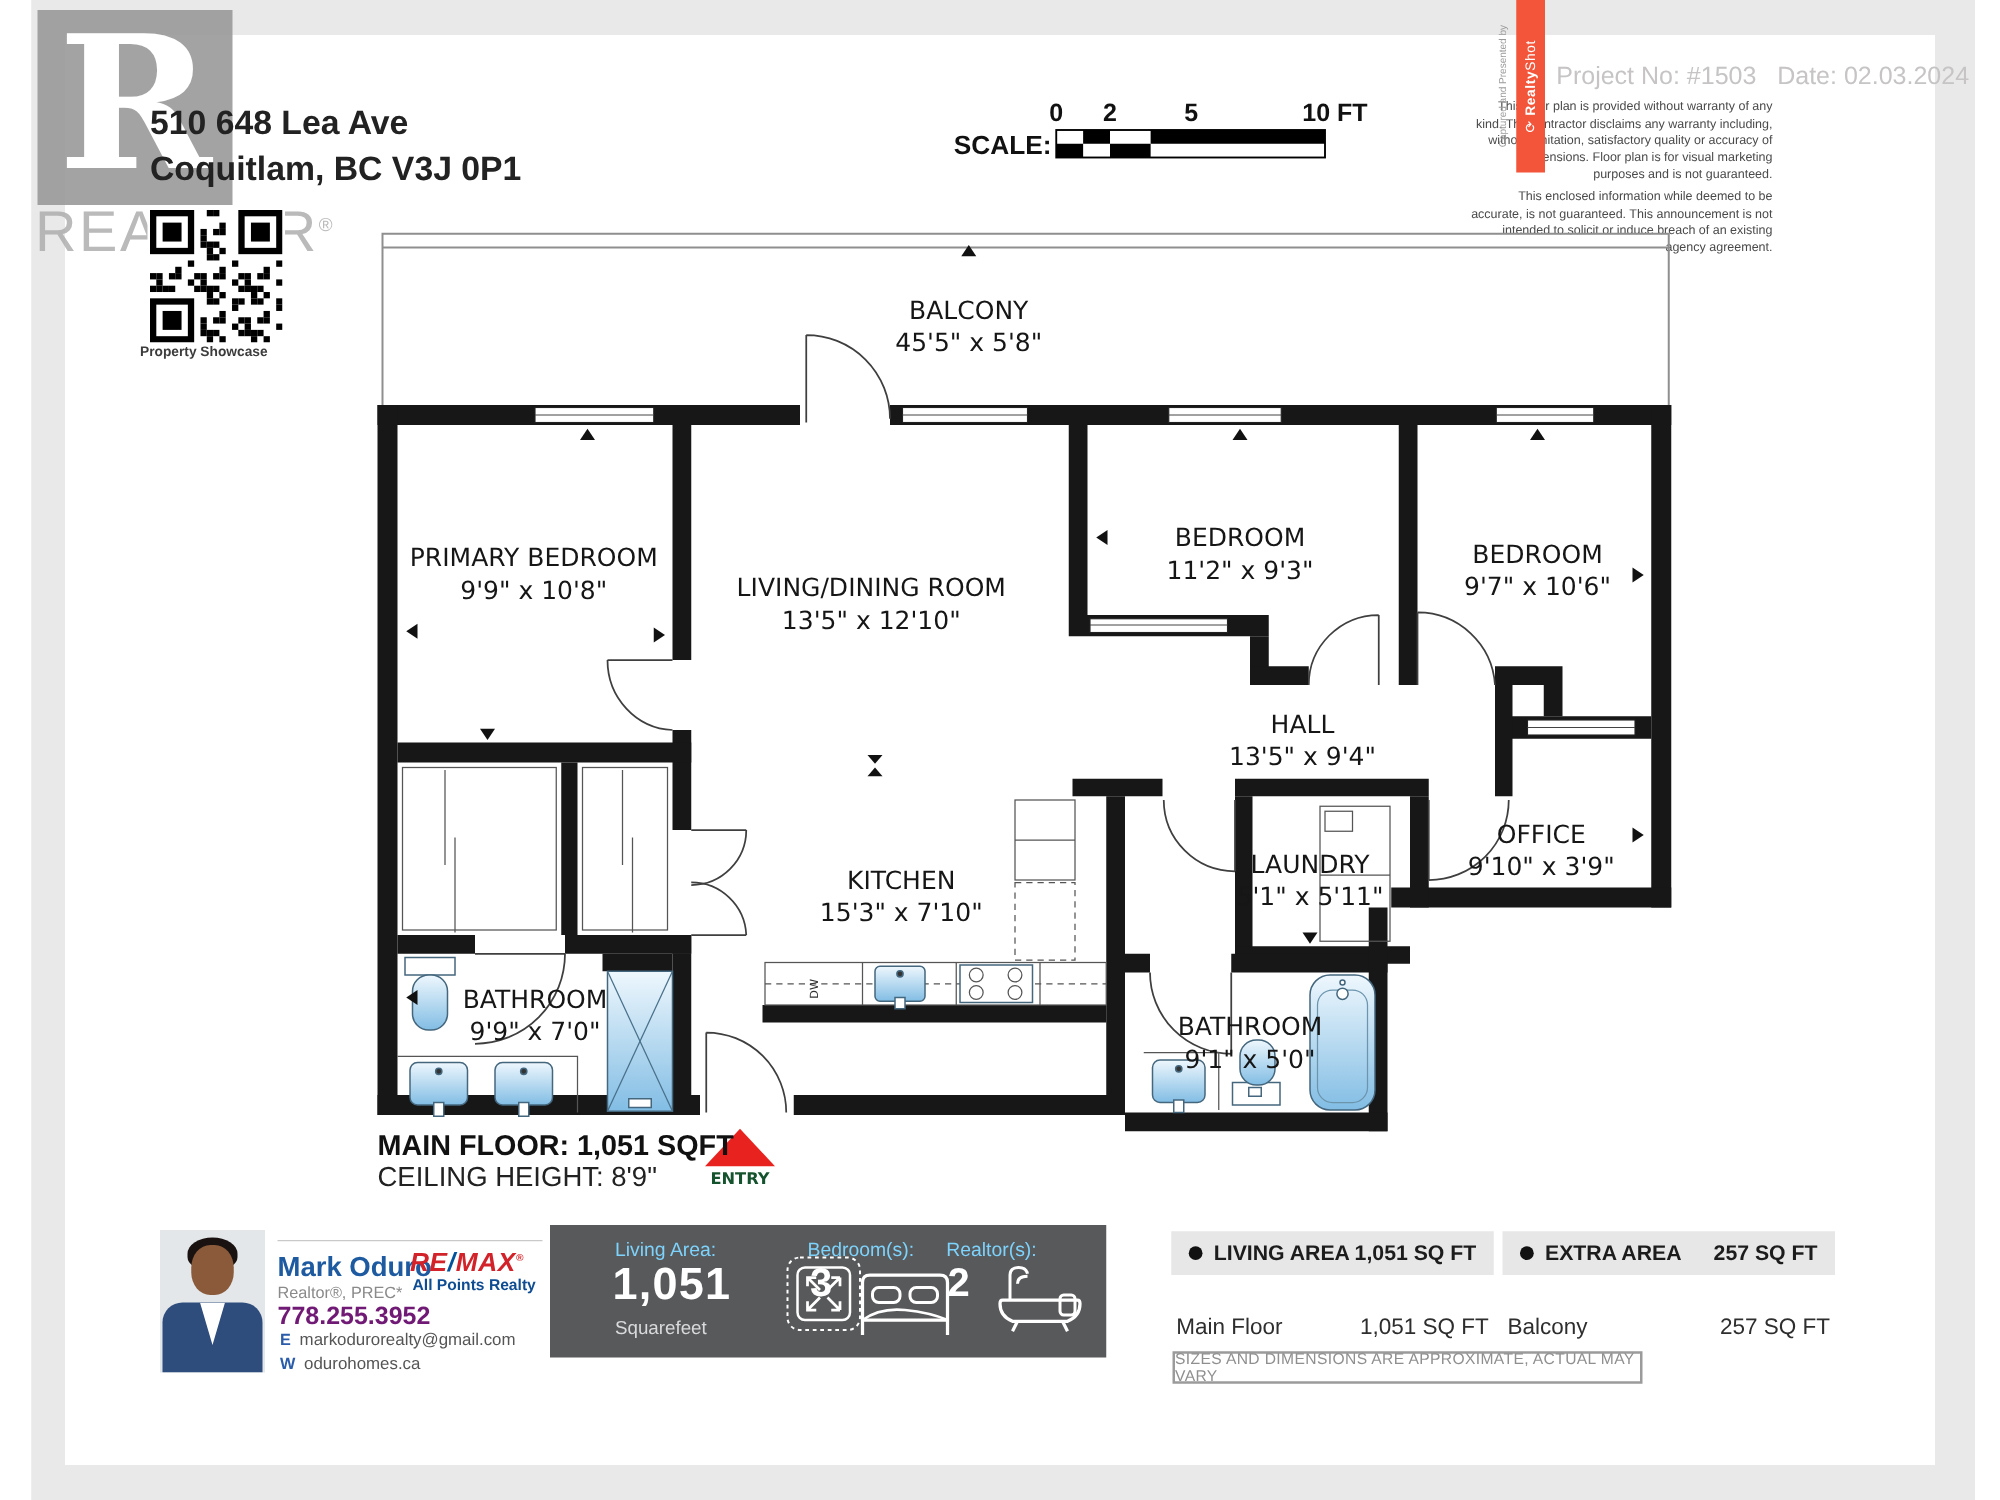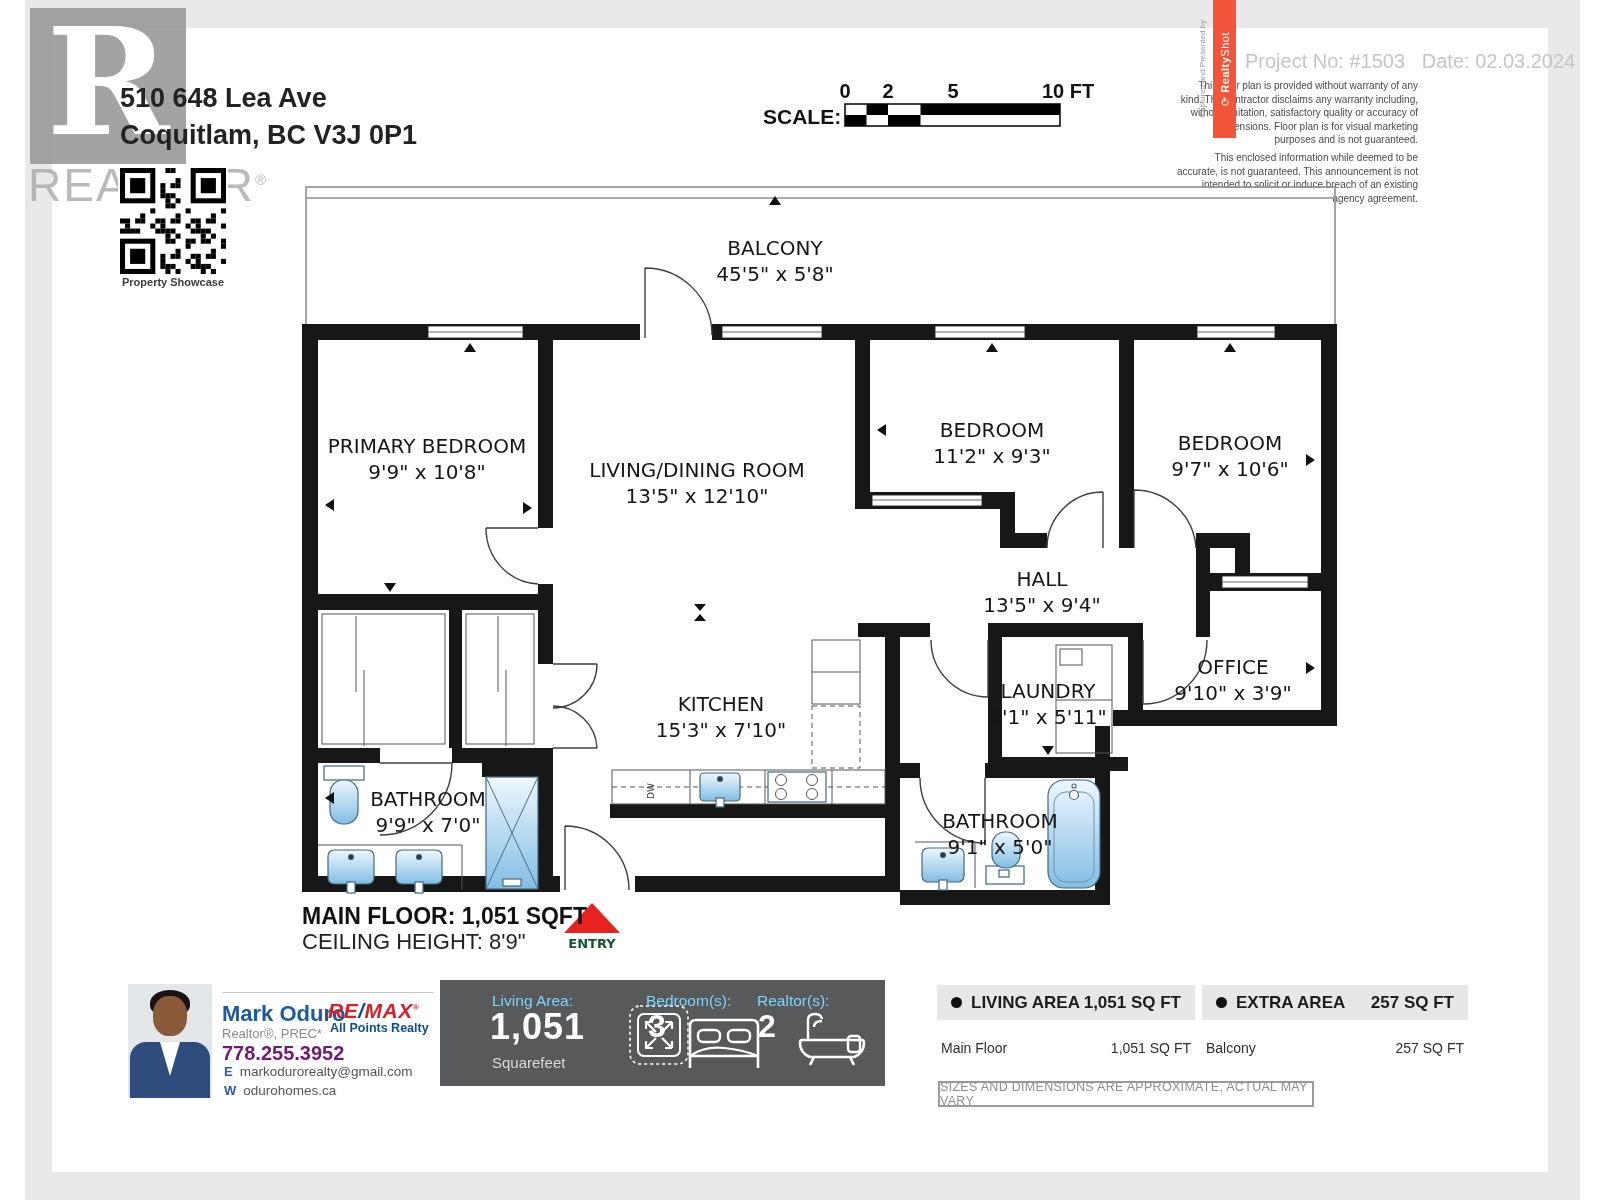--- a/index.html
+++ b/index.html
@@ -10,21 +10,21 @@
 
   
   .rlogo { position:absolute; left:30px; top:8px; width:156px; height:156px; background:rgba(150,150,150,.88); z-index:3; }
   .rlogo .rletter { position:absolute; left:0; top:-6px; width:156px; height:156px; color:#fff;
       font-family:"DejaVu Serif",serif; font-weight:700; font-size:148px; text-align:center; line-height:160px; }
   .rwordmark { position:absolute; left:28px; top:158px; z-index:2; color:#aeaeae; opacity:.85;
       font-size:46px; letter-spacing:2px; font-weight:400; }
   .rwordmark sup { font-size:15px; }
   .addr { position:absolute; left:120px; top:80px; font-size:27px; font-weight:700; color:#222; line-height:37px; z-index:4; }
   .qr { position:absolute; left:118px; top:166px; width:110px; height:110px; background:#fff; padding:2px; z-index:5; }
-  .qrcap { position:absolute; left:112px; top:276px; width:122px; text-align:center; font-size:11px; font-weight:700; color:#3c3c3c; z-index:5; }
+  .qrcap { position:absolute; left:112px; top:276px; width:122px; font-size:11px; font-weight:700; color:#3c3c3c; z-index:5; }
 
   
   .scale-label { position:absolute; left:763px; top:105px; font-size:21px; font-weight:700; color:#111; }
   .scale-ticks span { position:absolute; top:80px; transform:translateX(-50%); font-size:20px; font-weight:700; color:#111; }
   .scale-svg { position:absolute; left:843px; top:100px; }
 
   
   .ribbon { position:absolute; left:1213px; top:0; width:23px; height:138px; background:#f2553a; z-index:4;
       display:flex; align-items:center; justify-content:center; }
   .ribbon .vtext { writing-mode:vertical-rl; transform:rotate(180deg); color:#fff; font-size:11px; letter-spacing:.5px; white-space:nowrap; }
@@ -74,21 +74,21 @@
   .ic-bed { position:absolute; left:244px; top:34px; }
   .bt-lab { left:317px; top:12px; } .bt-val { left:318px; top:28px; font-size:32px; }
   .ic-bath { position:absolute; left:352px; top:30px; }
 
   
   .tbl { position:absolute; top:985px; }
   .tbl .hd { height:35px; background:#e7e7e7; display:flex; align-items:center; justify-content:space-between;
       padding:0 14px; font-size:17px; font-weight:700; color:#1c1c1c; }
   .tbl .hd .t { display:flex; align-items:center; gap:9px; }
   .tbl .hd .dot { width:11px; height:11px; border-radius:50%; background:#111; }
-  .tbl .row { display:flex; justify-content:space-between; padding:0 4px; margin-top:20px; font-size:14px; color:#2e2e2e; }
+  .tbl .row { display:flex; justify-content:space-between; padding:0 4px; margin-top:31px; font-size:18px; color:#2e2e2e; }
   .tbl-living { left:937px; width:258px; } .tbl-extra { left:1202px; width:266px; }
   .note { position:absolute; left:938px; top:1081px; width:376px; height:26px; border:2px solid #9b9b9b;
       display:flex; align-items:center; justify-content:center; font-size:12.5px; color:#8f8f8f; letter-spacing:.3px; }
 </style>
 </head>
 <body>
 
 <div id="page">
   <div class="frame"></div>
   <div class="sheet"></div>

